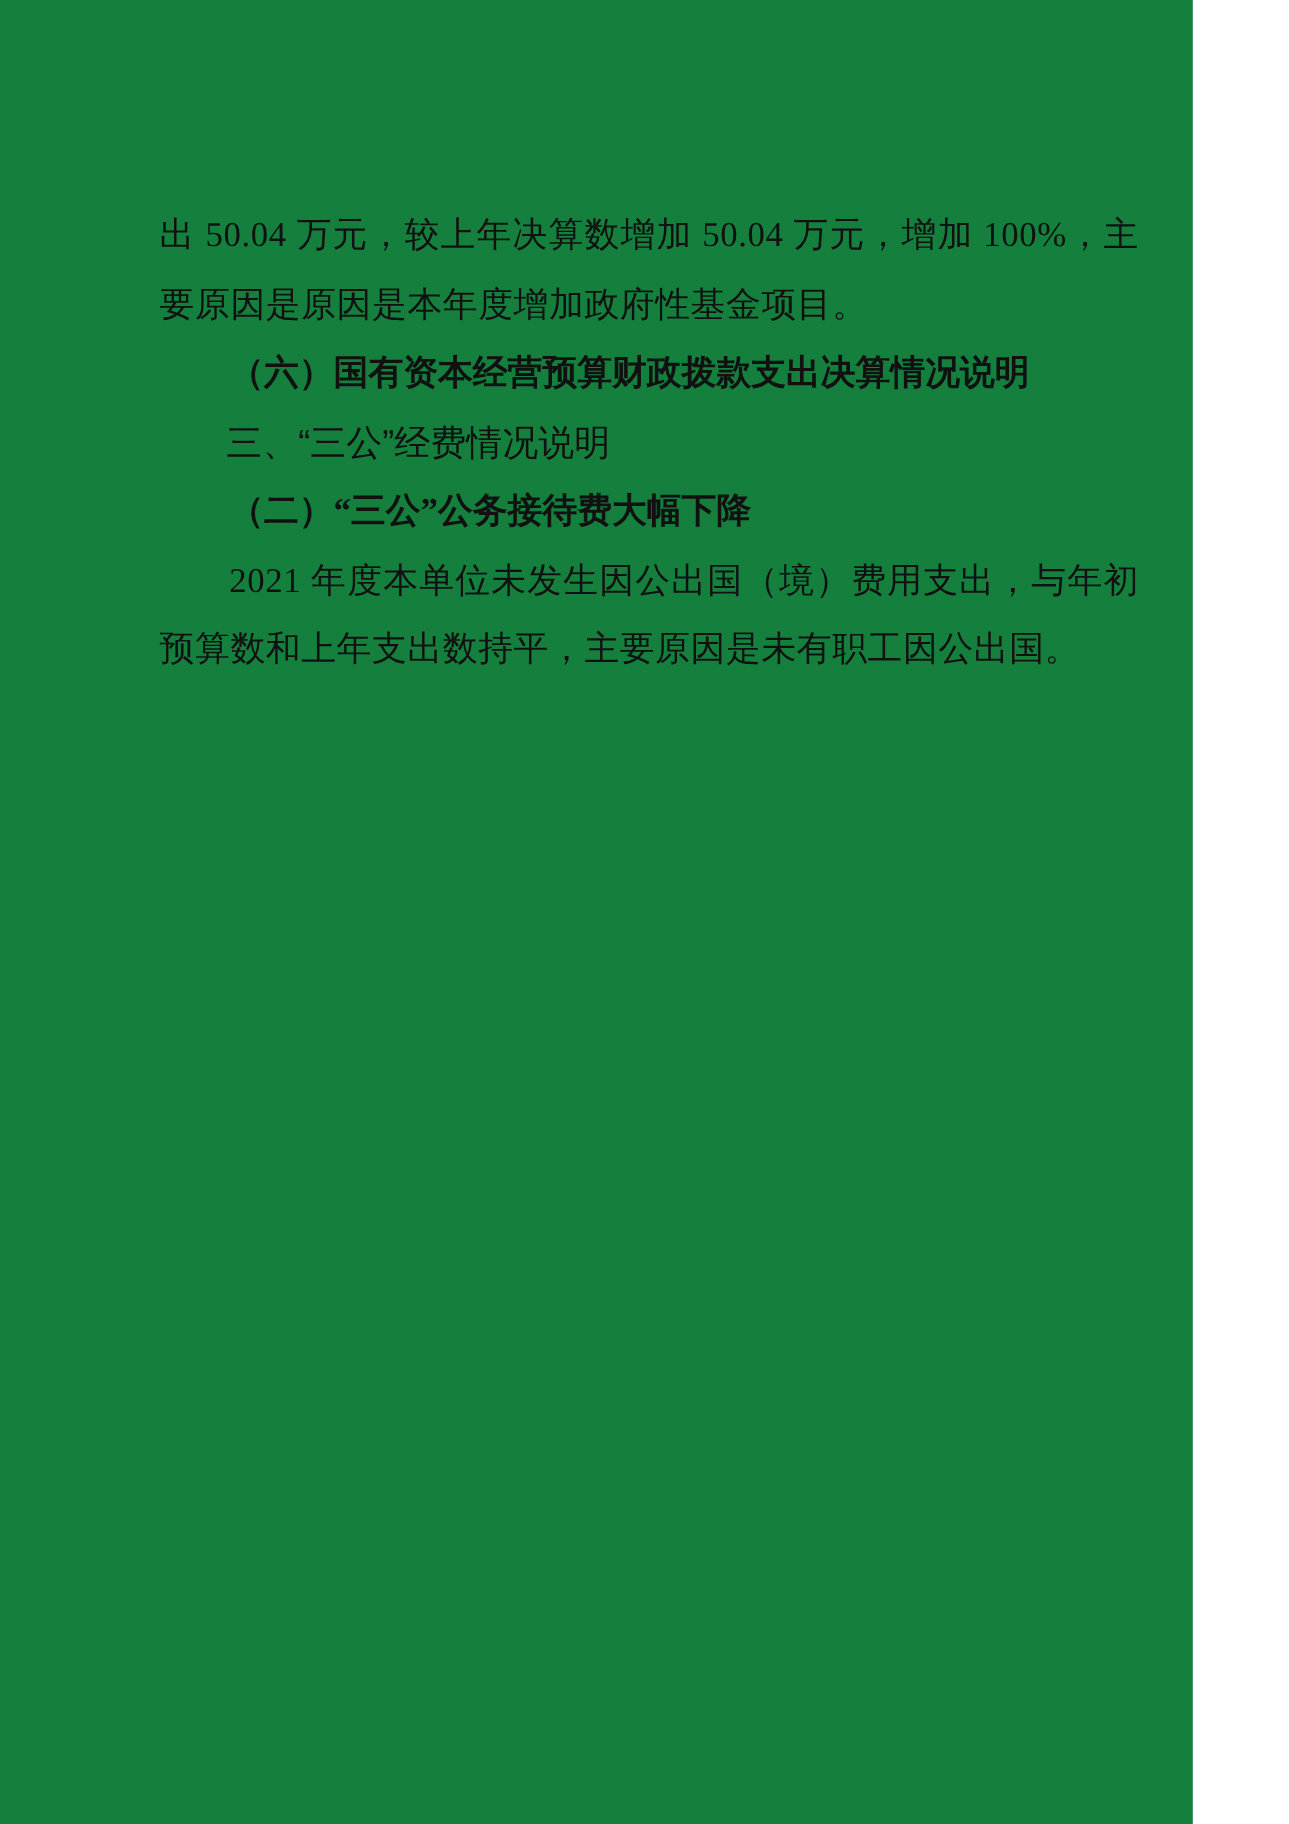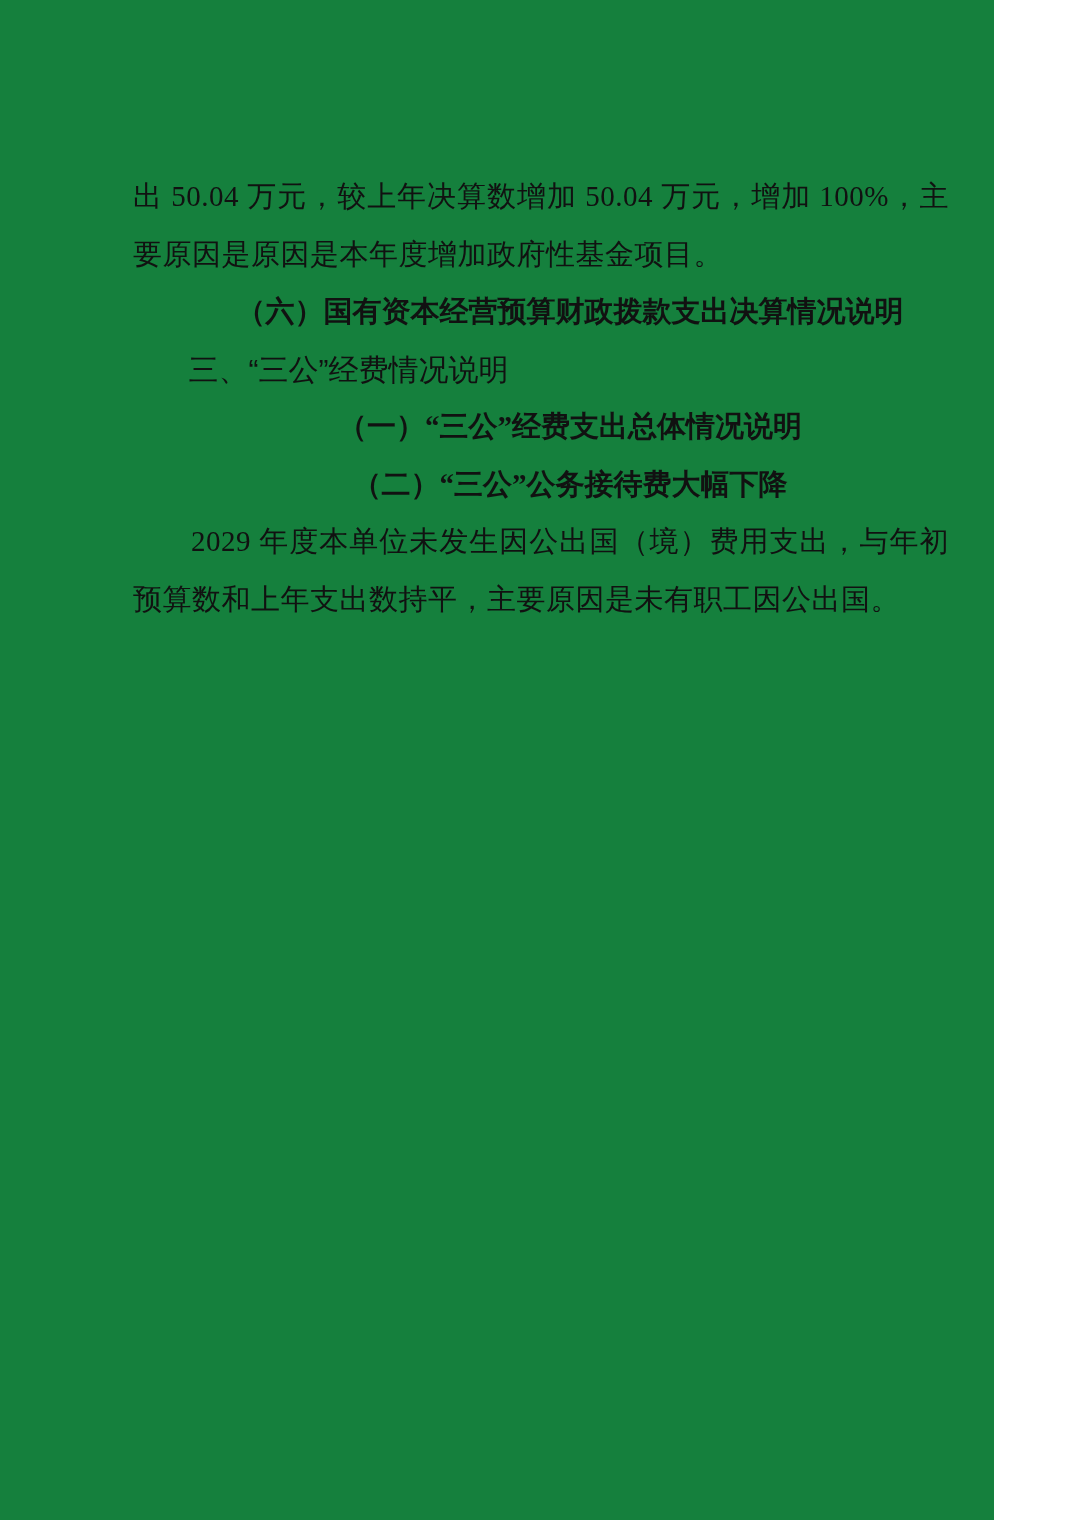--- a/index.html
+++ b/index.html
@@ -33,21 +33,20 @@
   .para.indent {
     text-indent: 2em;
   }
   .heading-kai {
     margin: 0;
     font-size: 29px;
     line-height: 57.5px;
     font-weight: bold;
     text-indent: 2em;
     font-family: "Liberation Serif", "DejaVu Serif", serif;
-    text-align: center;
   }
   .heading-hei {
     margin: 0;
     font-size: 30px;
     line-height: 57.5px;
     font-weight: normal;
     text-indent: 1.85em;
     font-family: "Liberation Sans", "DejaVu Sans", sans-serif;
   }
 </style>
@@ -58,21 +57,20 @@
   <div class="content">
 
     <p class="para">出 50.04 万元，较上年决算数增加 50.04 万元，增加 100%，主要原因是原因是本年度增加政府性基金项目。</p>
 
     <p class="heading-kai">（六）国有资本经营预算财政拨款支出决算情况说明</p>
 
 
     <p class="heading-hei">三、“三公”经费情况说明</p>
 
 
-    <p class="heading-kai">（一）“三公”经费支出总体情况说明</p>
 
 
     <p class="heading-kai">（二）“三公”公务接待费大幅下降</p>
 
-    <p class="para indent">2029 年度本单位未发生因公出国（境）费用支出，与年初预算数和上年支出数持平，主要原因是未有职工因公出国。</p>
+    <p class="para indent">2021 年度本单位未发生因公出国（境）费用支出，与年初预算数和上年支出数持平，主要原因是未有职工因公出国。</p>
 
   </div>
 </div>
 
 </body></html>

